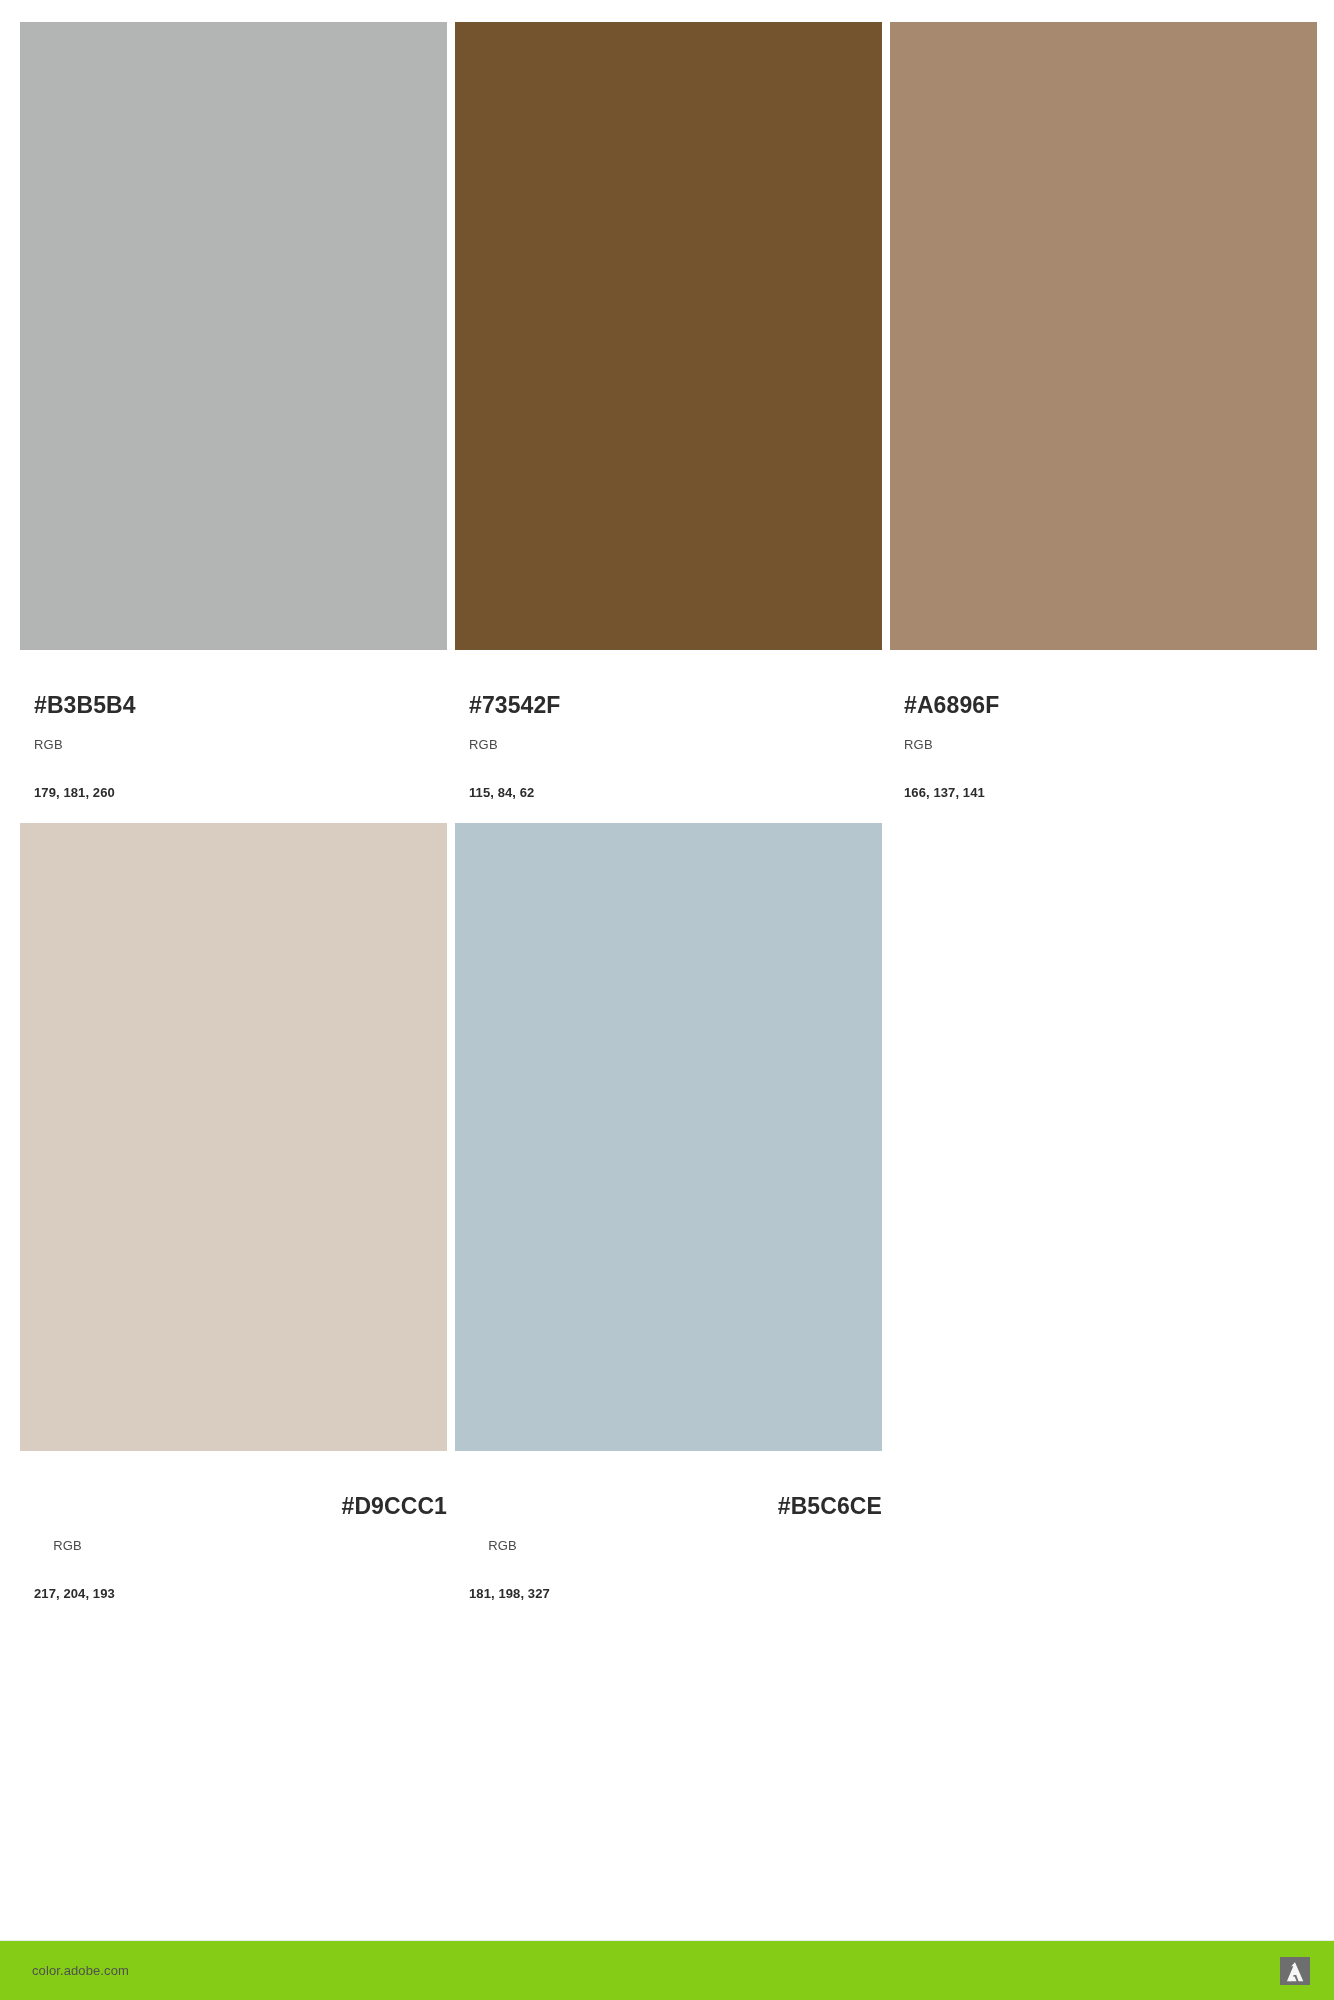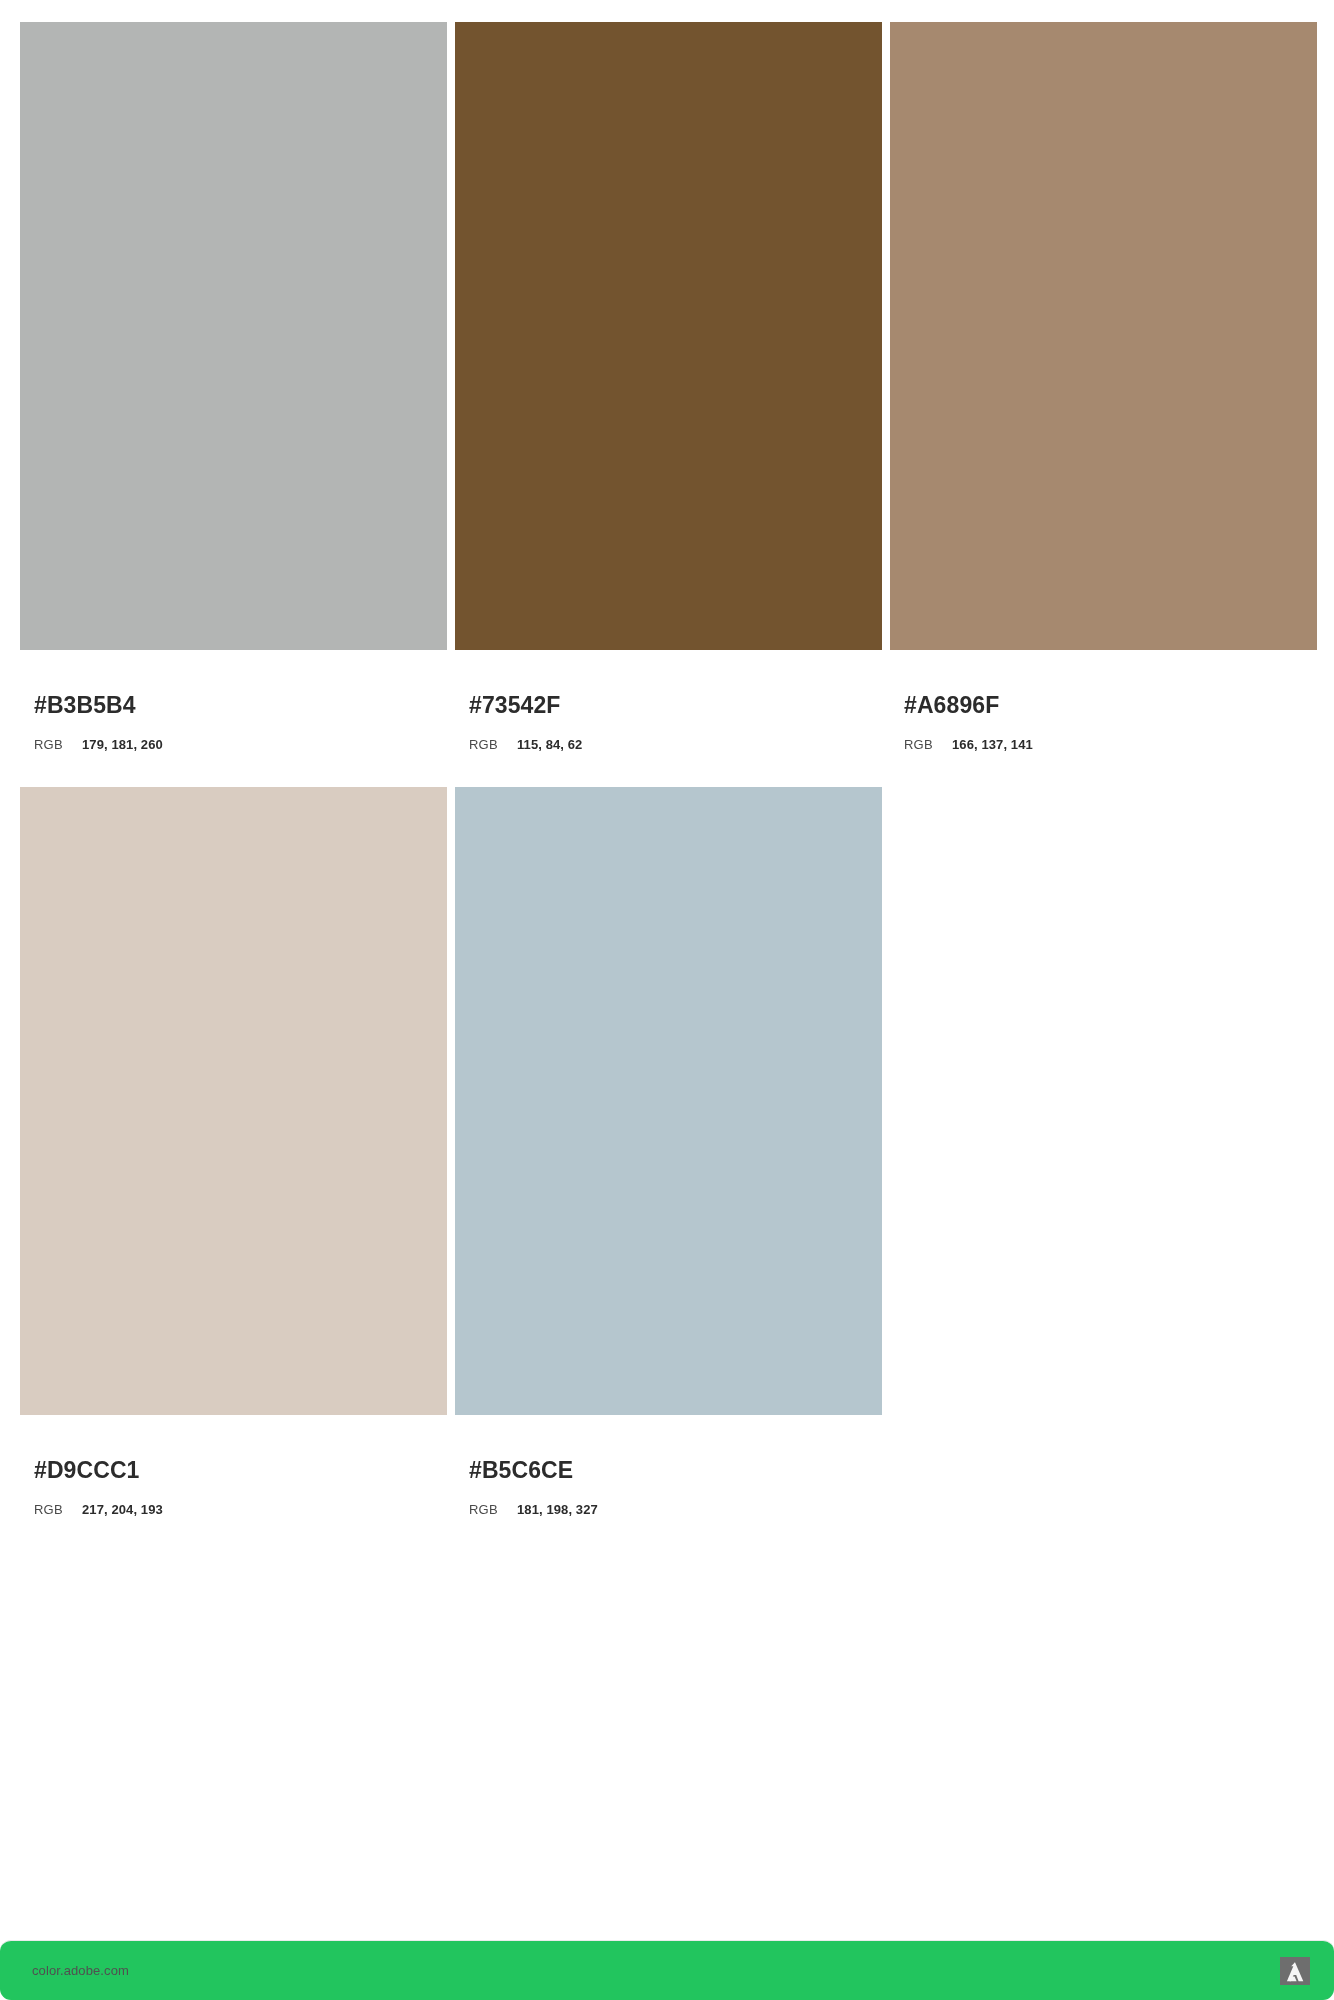--- a/index.html
+++ b/index.html
@@ -27,21 +27,22 @@
     top: 22px;
     width: 1293px;
   }
 
   .swatch-row {
     display: flex;
     gap: 8px;
   }
 
   .swatch-row.row-2 {
-    margin-top: 36px;
+    margin-top: 24px;
+    text-align: right;
   }
 
   .swatch-cell {
     width: 427px;
     flex: 0 0 427px;
   }
 
   .swatch-chip {
     width: 100%;
     display: block;
@@ -61,20 +62,21 @@
     color: #2c2c2c;
     letter-spacing: 0.1px;
     line-height: 1;
   }
 
   .swatch-rgb-line {
     margin-top: 21px;
     display: flex;
     align-items: baseline;
     line-height: 1;
+    flex-direction: column;
   }
 
   .rgb-label {
     font-size: 13px;
     color: #4a4a4a;
     font-weight: normal;
     width: 48px;
     flex: 0 0 48px;
     letter-spacing: 0.2px;
   }
@@ -180,21 +182,21 @@
           </div>
         </div>
       </div>
 
       <div class="swatch-cell"></div>
 
     </div>
 
   </div>
 
-  <div id="footer" style="background: #22c55e; border-radius: 11px;">
+  <div id="footer" style="background: #84cc16;">
     <span id="footer-url">color.adobe.com</span>
     <span>
       <svg id="adobe-logo" viewBox="0 0 30 28" xmlns="http://www.w3.org/2000/svg" aria-hidden="true">
         <rect x="0" y="0" width="30" height="28" fill="#6E6E6E"></rect>
         <path d="M15 5.2 L23.3 24.2 L18.6 24.2 L16.2 18.1 L11.3 18.1 L15 9.2 L11.2 9.2 Z
                  M11.8 19.6 L14.6 19.6 L16.6 24.2 L9.6 24.2 Z" fill="#f6f6f6"></path>
         <path d="M15 5.2 L6.7 24.2 L11.4 24.2 L15 15.4 Z" fill="#f6f6f6" opacity="0"></path>
         <path d="M6.9 24.2 L15 5.2 L15 14.8 L10.9 24.2 Z" fill="#f6f6f6"></path>
       </svg>
     </span>

